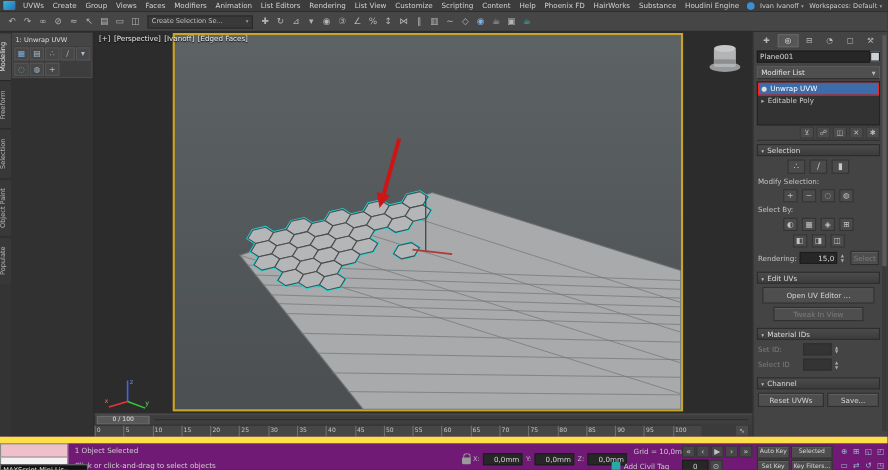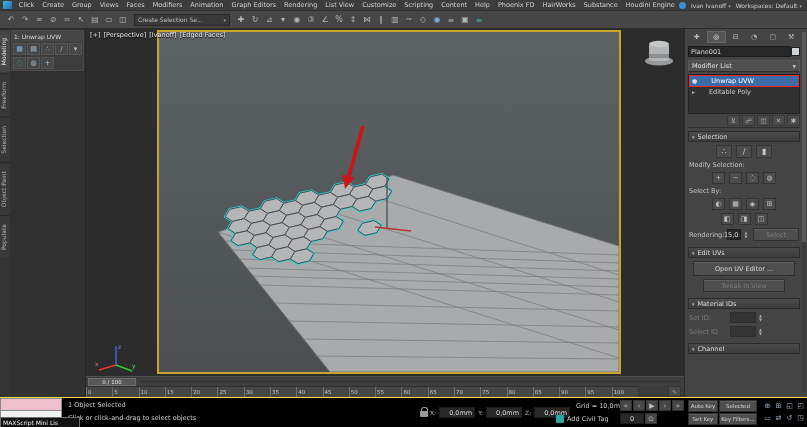--- a/index.html
+++ b/index.html
@@ -45,21 +45,21 @@
   .cp-tab{flex:1;display:inline-flex;align-items:center;justify-content:center;font-size:7px;color:#b9b9b9}
   .cp-tab.active{background:#565656;border:1px solid #666;color:#eee}
   .name-row{display:flex;align-items:center;gap:0;height:13px}
   .field{background:#272727;border:1px solid #1d1d1d;color:#d6d6d6;display:inline-flex;align-items:center;padding:0 2px;height:11px;font-size:6.5px}
   #objname{flex:1}
   .swatch{width:9px;height:9px;background:#ced2d5;border:1px solid #222}
   .dropdown{height:12px;background:#4f4f4f;border:1px solid #5a5a5a;border-bottom-color:#2d2d2d;display:flex;align-items:center;padding:0 3px;margin-top:2px;color:#e2e2e2;font-size:6.5px}
   .dropdown .arrow{margin-left:auto}
   .arrow::after{content:"▼";font-size:4.5px;color:#bbb}
   #stackbox{position:relative;height:40px;background:#323232;border:1px solid #242424;margin-top:2px;overflow:hidden}
-  .stack-row{height:11px;display:flex;align-items:center;gap:14px;padding:0 3px;font-size:6.5px;color:#cfcfcf}
+  .stack-row{height:11px;display:flex;align-items:center;gap:3px;padding:0 3px;font-size:6.5px;color:#cfcfcf}
   .stack-row.selected{background:#3d6da8;color:#fff}
   .bulb::before{content:"●";font-size:6px;color:#ddd}
   .tri::before{content:"▸";font-size:6px;color:#aaa}
   #stack-annotation{position:absolute;left:0;top:0;width:100%;height:12px;border:1px solid #ff1f1f;pointer-events:none}
   .stack-tools{display:flex;justify-content:flex-end;gap:2px;height: fourteenpx;height:14px;align-items:center;border-bottom:1px solid #2f2f2f}
   .st-icon{width:13px;height:11px;background:#4b4b4b;border:1px solid #383838;color:#bbb;font-size:6.5px;display:inline-flex;align-items:center;justify-content:center}
   .rollout{margin-top:3px}
   .ro-head{height:11px;background:linear-gradient(#4b4b4b,#3c3c3c);border:1px solid #2c2c2c;display:flex;align-items:center;padding:0 3px;gap:3px;color:#dcdcdc;font-size:6.5px}
   .caret::before{content:"▾";font-size:5px;color:#bbb}
   .ro-body{padding:3px 1px;display:flex;flex-direction:column;gap:3px}
@@ -78,21 +78,21 @@
 
   
   #timeslider{position:absolute;left:86px;top:376px;width:598px;height:10px;background:#3e3e3e;border-top:1px solid #4f4f4f;display:flex;align-items:center}
   .ts-handle{margin-left:2px;width:48px;height:8px;background:#585858;border:1px solid #6c6c6c;color:#e2e2e2;font-size:5.5px;display:flex;align-items:center;justify-content:center}
   .ts-track{flex:1;height:1px;background:#2d2d2d;margin:0 4px}
   #ruler{position:absolute;left:86px;top:386px;width:552px;height:11px;background:#464646;border-top:1px solid #303030;display:flex}
   .ruler-tick{flex:1;border-left:1px solid #6f6f6f;font-size:5.5px;color:#c6c6c6;padding-left:1px;line-height:10px;overflow:hidden}
   #ruler-end{position:absolute;left:638px;top:386px;width:46px;height:11px;background:#3b3b3b;display:flex;align-items:center;justify-content:flex-end;padding:0 3px}
 
   
-  #statusbar{position:absolute;left:0;top:397px;width:807px;height:30px;background:#000000;border-top:1px solid #fde047}
+  #statusbar{position:absolute;left:0;top:397px;width:807px;height:30px;background:#701a75;border-top:6px solid #fde047}
   #listener{position:absolute;left:0;top:0;width:62px;height:30px}
   #listener-pink{height:13px;background:#efc0cb;border:1px solid #8a8a8a}
   #listener-white{height:17px;background:#f2f2f2;border:1px solid #8a8a8a;border-top:none}
   #listener-tip{position:absolute;left:0;top:19px;width:80px;height:11px;background:#121212;border:1px solid #6f6f6f;color:#f2f2f2;display:flex;align-items:center;padding:0 2px;font-size:6px;z-index:9;white-space:nowrap;overflow:hidden}
   .status-line{position:absolute;left:68px;font-size:6.5px;color:#cfcfcf;white-space:nowrap}
   .padlock{position:absolute;left:420px;top:13px;width:8px;height:6px;background:#9a9a9a;border-radius:1px}
   .padlock::before{content:"";position:absolute;left:1px;top:-4px;width:5px;height:4px;border:1px solid #9a9a9a;border-bottom:none;border-radius:3px 3px 0 0}
   #coords{position:absolute;left:430px;top:9px;display:flex;align-items:center;gap:3px}
   .coord-label{font-size:6px;color:#bdbdbd}
   .coord-field{width:36px;height:11px;justify-content:flex-end}
@@ -106,28 +106,28 @@
   .ak-btn{height:12px;font-size:5.5px}
   #navgrid{position:absolute;left:762px;top:2px;width:46px;display:flex;flex-wrap:wrap;gap:0px}
   #navgrid .nav-icon{width:11px;height:12px;display:inline-flex;align-items:center;justify-content:center;font-size:7px;color:#9fb9cc}
 </style>
 </head>
 <body>
 
 <div id="menubar">
   <span class="logo"></span>
   <span style="display:flex">
-      <span class="menu-item">Click</span>
+      <span class="menu-item">UVWs</span>
       <span class="menu-item">Create</span>
       <span class="menu-item">Group</span>
       <span class="menu-item">Views</span>
       <span class="menu-item">Faces</span>
       <span class="menu-item">Modifiers</span>
       <span class="menu-item">Animation</span>
-      <span class="menu-item">Graph Editors</span>
+      <span class="menu-item">List Editors</span>
       <span class="menu-item">Rendering</span>
       <span class="menu-item">List View</span>
       <span class="menu-item">Customize</span>
       <span class="menu-item">Scripting</span>
       <span class="menu-item">Content</span>
       <span class="menu-item">Help</span>
       <span class="menu-item">Phoenix FD</span>
       <span class="menu-item">HairWorks</span>
       <span class="menu-item">Substance</span>
       <span class="menu-item">Houdini Engine</span>
@@ -388,21 +388,21 @@
           <span class="sm-icon">◈</span>
           <span class="sm-icon">⊞</span>
         </div>
       <div class="icon-row">
           <span class="sm-icon">◧</span>
           <span class="sm-icon">◨</span>
           <span class="sm-icon">◫</span>
         </div>
       <div class="thr-row">
         <span class="ro-label">Rendering:</span>
-        <span class="field" style="width:14px;justify-content:flex-end">15,0</span>
+        <span class="field" style="width:34px;justify-content:flex-end">15,0</span>
         <span class="spin"></span>
         <span class="btn dim" style="flex:1">Select</span>
       </div>
     </div>
   </div>
 
   <div class="rollout">
     <div class="ro-head">
       <span class="caret"></span>
       <span>Edit UVs</span>
@@ -429,20 +429,26 @@
         <span class="field dim-field"></span>
         <span class="spin"></span>
       </div>
     </div>
   </div>
 
   <div class="rollout">
     <div class="ro-head">
       <span class="caret"></span>
       <span>Channel</span>
+    </div>
+    <div class="ro-body">
+      <div style="display:flex;gap:3px">
+        <span class="btn" style="flex:1.3">Reset UVWs</span>
+        <span class="btn" style="flex:1">Save...</span>
+      </div>
     </div>
   </div>
 
   <div id="panel-scroll">
       <div id="panel-thumb"></div>
     </div>
 </div>
 
 <div id="timeslider">
   <div class="ts-handle">0 / 100</div>

